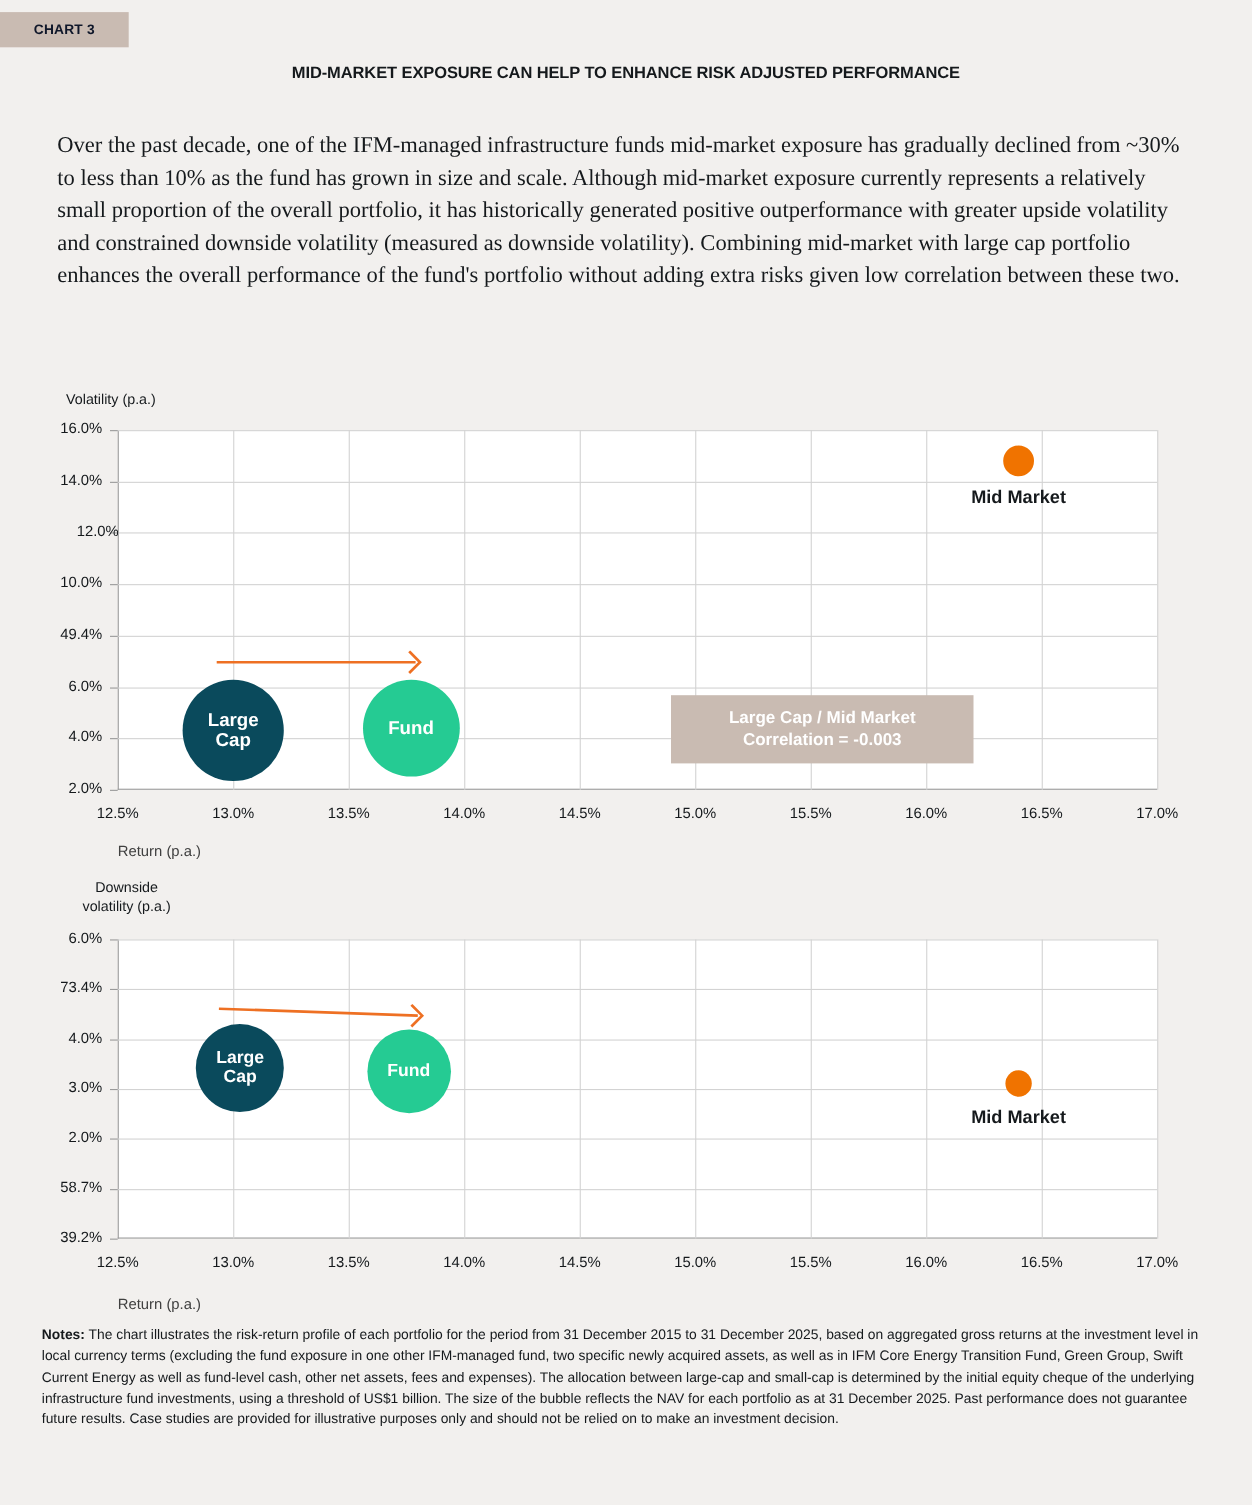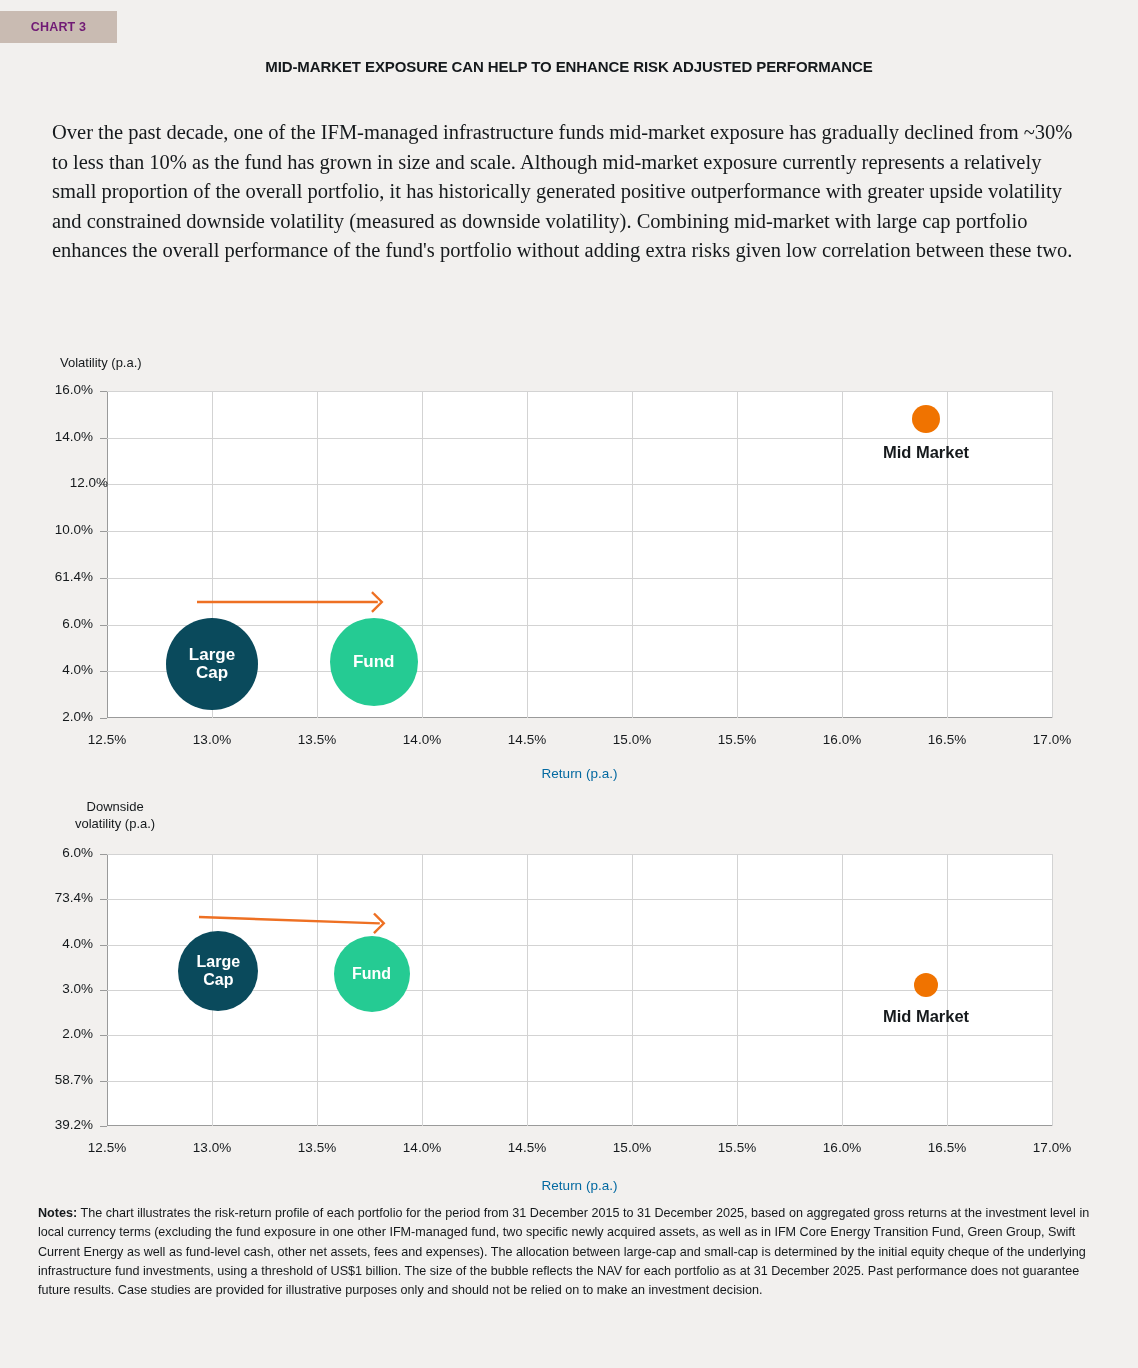--- a/index.html
+++ b/index.html
@@ -19,21 +19,21 @@
     position: absolute;
     left: 0; top: 11px;
     width: 117px; height: 32px;
     background: #C9BBB2;
     display: flex; align-items: center; justify-content: center;
   }
   .chart-tab-label {
     font-size: 12.5px;
     font-weight: bold;
     letter-spacing: 0.2px;
-    color: #701a75;
+    color: #0f172a;
   }
 
   .main-title {
     position: absolute;
     left: 0; top: 58px;
     width: 1138px;
     text-align: center;
     font-size: 15px;
     font-weight: bold;
     letter-spacing: -0.1px;
@@ -91,23 +91,22 @@
   .xtick {
     position: absolute;
     text-align: center;
     font-size: 13.5px;
     color: #15191c;
     white-space: nowrap;
     transform: translateX(-50%);
   }
   .xaxis-title {
     position: absolute;
-    text-align: center;
     font-size: 13.5px;
-    color: #0369a1;
+    color: #404040;
   }
 
   
   .bubble {
     position: absolute;
     border-radius: 50%;
     display: flex;
     align-items: center;
     justify-content: center;
     flex-direction: column;
@@ -175,21 +174,21 @@
     <div class="ytick-mark" style="left: 100px; top: 682px;"></div>
     <div class="ytick" style="left: 9px; width: 84px; top: 673px;">2.0%</div>
     <div class="gridline-h" style="left: 107px; top: 635.286px; width: 945px;"></div>
     <div class="ytick-mark" style="left: 100px; top: 635.286px;"></div>
     <div class="ytick" style="left: 9px; width: 84px; top: 626.286px;">4.0%</div>
     <div class="gridline-h" style="left: 107px; top: 588.571px; width: 945px;"></div>
     <div class="ytick-mark" style="left: 100px; top: 588.571px;"></div>
     <div class="ytick" style="left: 9px; width: 84px; top: 579.571px;">6.0%</div>
     <div class="gridline-h" style="left: 107px; top: 541.857px; width: 945px;"></div>
     <div class="ytick-mark" style="left: 100px; top: 541.857px;"></div>
-    <div class="ytick" style="left: 9px; width: 84px; top: 532.857px;">61.4%</div>
+    <div class="ytick" style="left: 9px; width: 84px; top: 532.857px;">49.4%</div>
     <div class="gridline-h" style="left: 107px; top: 495.143px; width: 945px;"></div>
     <div class="ytick-mark" style="left: 100px; top: 495.143px;"></div>
     <div class="ytick" style="left: 9px; width: 84px; top: 486.143px;">10.0%</div>
     <div class="gridline-h" style="left: 107px; top: 448.429px; width: 945px;"></div>
     <div class="ytick-mark" style="left: 100px; top: 448.429px;"></div>
     <div class="ytick" style="left: 24px; width: 84px; top: 439.429px;">12.0%</div>
     <div class="gridline-h" style="left: 107px; top: 401.714px; width: 945px;"></div>
     <div class="ytick-mark" style="left: 100px; top: 401.714px;"></div>
     <div class="ytick" style="left: 9px; width: 84px; top: 392.714px;">14.0%</div>
     <div class="gridline-h" style="left: 107px; top: 355px; width: 945px;"></div>
@@ -212,20 +211,24 @@
     <div class="xtick" style="left: 842px; top: 696px;">16.0%</div>
     <div class="gridline-v" style="left: 947px; top: 355px; height: 327px;"></div>
     <div class="xtick" style="left: 947px; top: 696px;">16.5%</div>
     <div class="gridline-v" style="left: 1052px; top: 355px; height: 327px;"></div>
     <div class="xtick" style="left: 1052px; top: 696px;">17.0%</div>
     <div class="xaxis-title" style="left: 107px; width: 945px; top: 730px;">Return (p.a.)</div>
     <svg class="arrow-svg" width="212.80000000000013" height="28" style="left: 183.3px; top: 552.382px;">
       <line x1="14" y1="14" x2="194.80000000000013" y2="14" stroke="#EE7023" stroke-width="2.4"></line>
       <path d="M189.80000000000013,5 L198.80000000000013,14 L189.80000000000013,23" fill="none" stroke="#EE7023" stroke-width="2.4" stroke-linecap="square"></path>
     </svg>
+    <div class="corr-box" style="left: 610px; top: 596.111px; width: 275px; height: 62px;">
+      <div>Large Cap / Mid Market</div>
+      <div>Correlation = -0.003</div>
+    </div>
     <div class="bubble" style="left: 212px; top: 628.279px; width: 92px; height: 92px; background: rgb(10, 74, 92); font-size: 17px;">
       <span>Large</span>
       <span>Cap</span>
     </div>
     <div class="bubble" style="left: 373.7px; top: 625.943px; width: 88px; height: 88px; background: rgb(37, 203, 147); font-size: 17px;">
       <span>Fund</span>
     </div>
     <div class="dot" style="left: 926px; top: 383.029px; width: 28px; height: 28px; background: rgb(240, 115, 0);"></div>
     <div class="dot-label" style="left: 926px; top: 407.029px; font-size: 16.5px;">Mid Market</div>
   </div>

